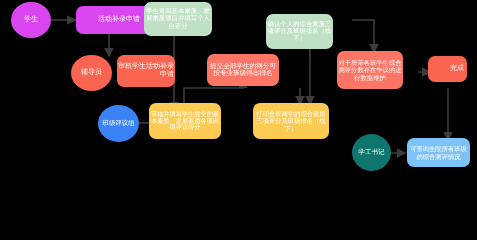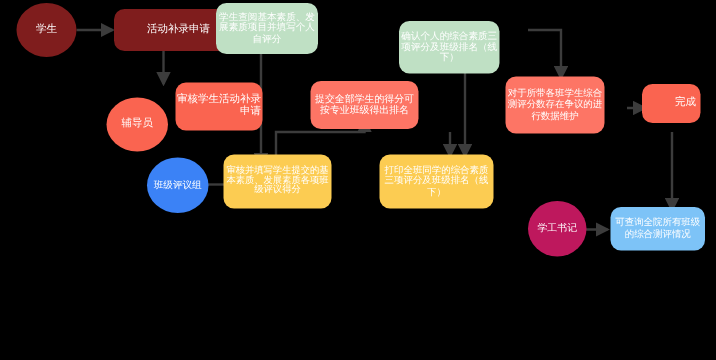--- a/index.html
+++ b/index.html
@@ -33,27 +33,27 @@
     text-align: center;
     color: #ffffff;
     line-height: 1.12;
     letter-spacing: 0px;
     word-break: break-all;
     overflow: hidden;
     padding: 1px;
   }
   .circle { border-radius: 50%; }
   .rounded { border-radius: 7px; }
-  .n-green  { background: #7f1d1d; }
+  .n-green  { background: #d946ef; }
   .n-green2 { background: #bfe0c4; }
   .n-red    { background: #fa6450; }
   .n-red2   { background: #fd7565; }
   .n-yellow { background: #3b82f6; }
   .n-yellow2{ background: #fccc52; }
-  .n-blue   { background: #be185d; }
+  .n-blue   { background: #0f766e; }
   .n-blue2  { background: #7dc3f7; }
   .lbl {
     display: block;
     width: 100%;
   }
 </style>
 </head>
 <body>
 
 <div id="canvas">
@@ -82,21 +82,21 @@
   </svg>
 
   <div class="node circle n-green" style="left:11px; top:2px; width:40px; height:36px; font-size:7px;">
     <span class="lbl">学生</span>
   </div>
 
   <div class="node rounded n-green" style="left:76px; top:6px; width:86px; height:28px; font-size:7px;">
     <span class="lbl">活动补录申请</span>
   </div>
 
-  <div class="node circle n-red" style="left:71px; top:65px; width:41px; height:36px; font-size:7px;">
+  <div class="node circle n-red" style="left:71px; top:55px; width:41px; height:36px; font-size:7px;">
     <span class="lbl">辅导员</span>
   </div>
 
   <div class="node rounded n-red" style="left:117px; top:55px; width:58px; height:32px; font-size:7px;text-align:right;">
     <span class="lbl">审核学生活动补录申请</span>
   </div>
 
   <div class="node rounded n-green2" style="left:144px; top:2px; width:68px; height:34px; font-size:6.4px;">
     <span class="lbl">学生查阅基本素质、发展素质项目并填写个人自评分</span>
   </div>

